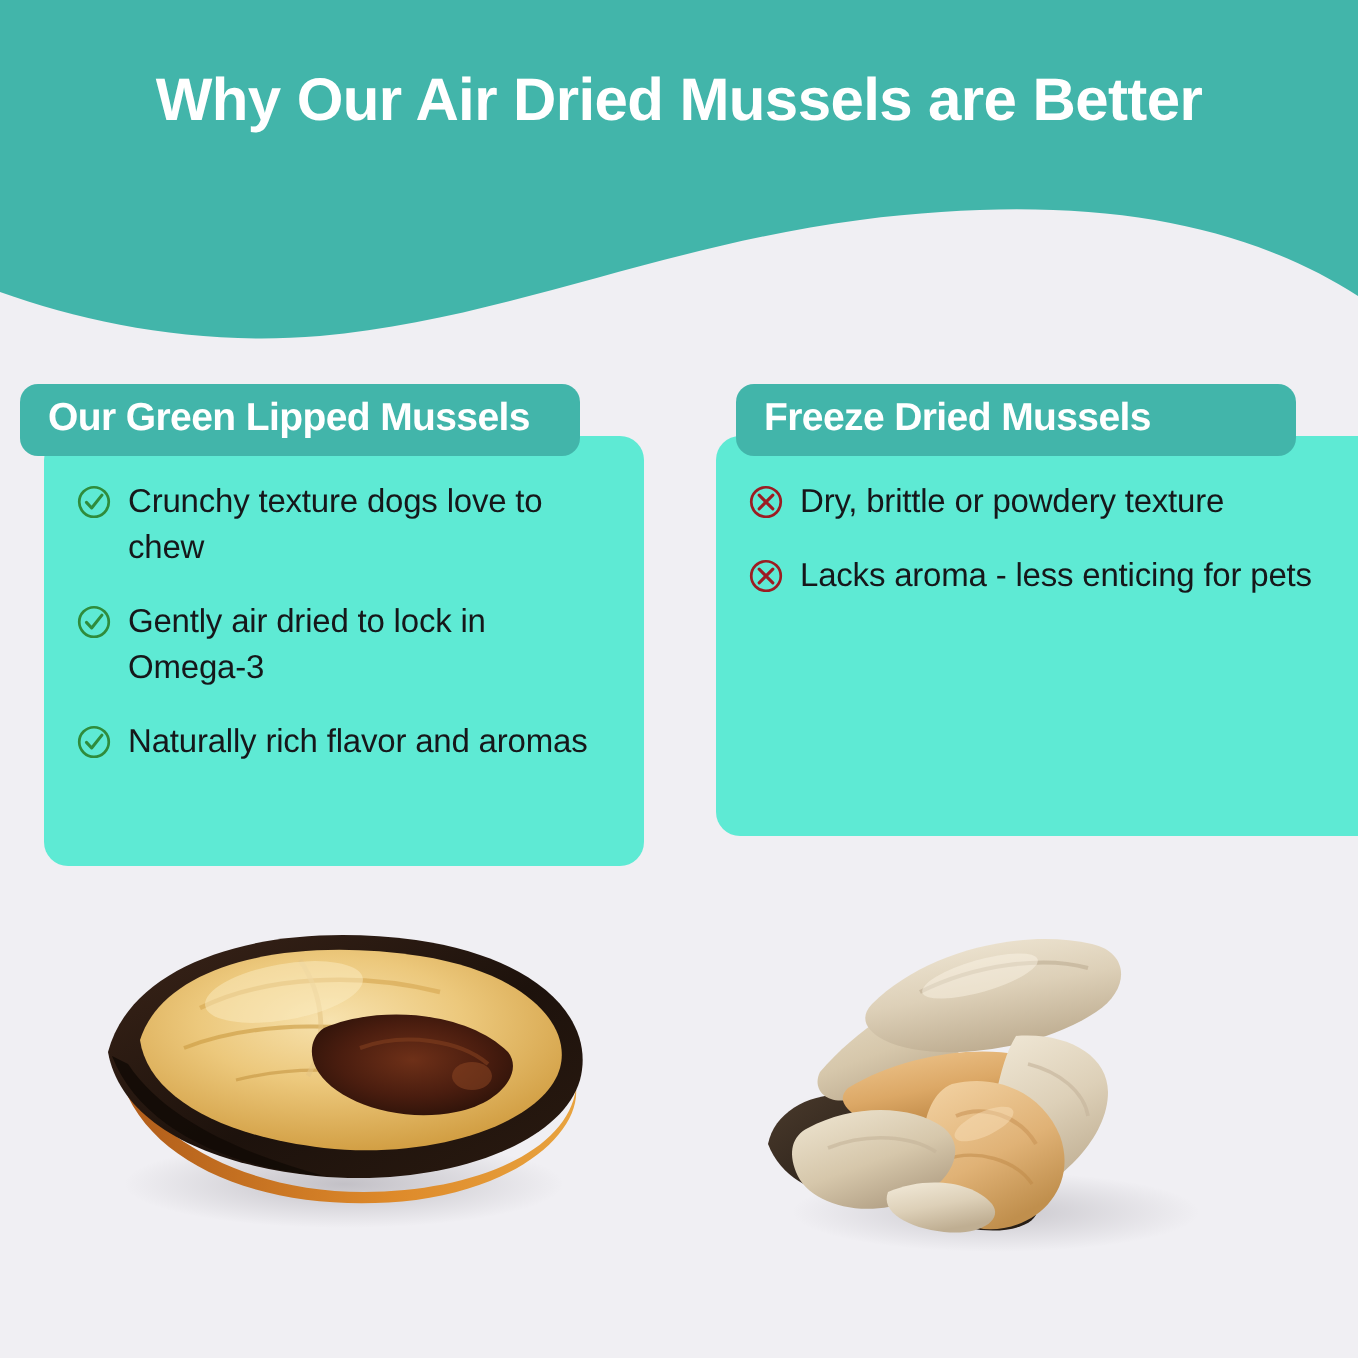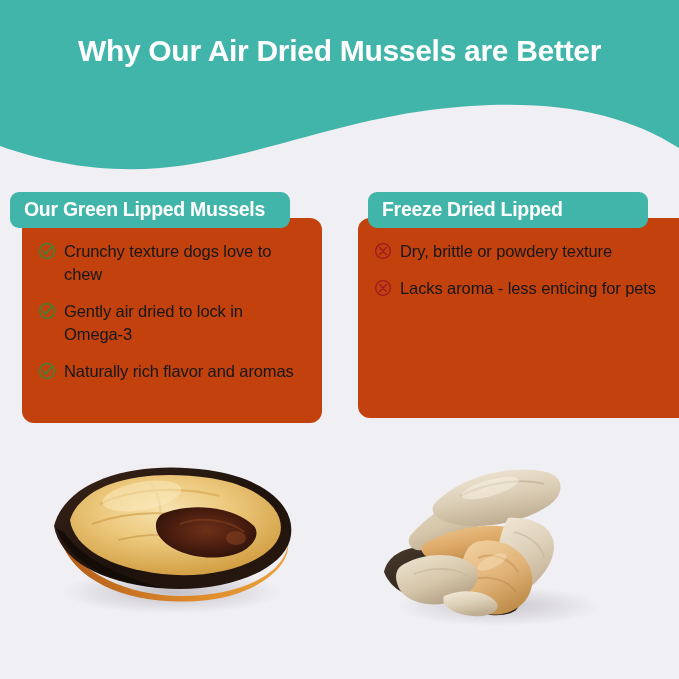--- a/index.html
+++ b/index.html
@@ -82,23 +82,23 @@
   }
   .column.right .col-header {
     margin-left: 10px;
     width: 280px;
   }
 
   .col-card {
     position: relative;
     z-index: 2;
     margin-top: -10px;
-    background: #c2410c;
+    background: #5eead4;
     border-radius: 12px;
-    padding: 22px 16px 28px 16px;
+    padding: 22px 16px 38px 16px;
     box-sizing: border-box;
     min-height: 200px;
   }
   .column.left  .col-card { width: 300px; }
   .column.right .col-card { width: 344px; }
 
   .bullet {
     display: flex;
     align-items: flex-start;
     margin-bottom: 14px;
@@ -183,21 +183,21 @@
             <path d="M5.8 10.2 L8.7 13.3 L14.4 6.2" fill="none" stroke="#2f8c3c" stroke-width="1.7" stroke-linecap="round" stroke-linejoin="round"></path>
           </svg>
         </span>
         <span class="bullet-text">Naturally rich flavor and aromas</span>
       </div>
 
     </div>
   </div>
 
   <div class="column right">
-    <div class="col-header">Freeze Dried Lipped</div>
+    <div class="col-header">Freeze Dried Mussels</div>
     <div class="col-card">
 
       <div class="bullet">
         <span class="bullet-icon">
           <svg viewBox="0 0 20 20">
             <circle cx="10" cy="10" r="8.2" fill="none" stroke="#9c1c22" stroke-width="1.5"></circle>
             <path d="M6.2 6.2 L13.8 13.8 M13.8 6.2 L6.2 13.8" fill="none" stroke="#9c1c22" stroke-width="1.7" stroke-linecap="round"></path>
           </svg>
         </span>
         <span class="bullet-text">Dry, brittle or powdery texture</span>

